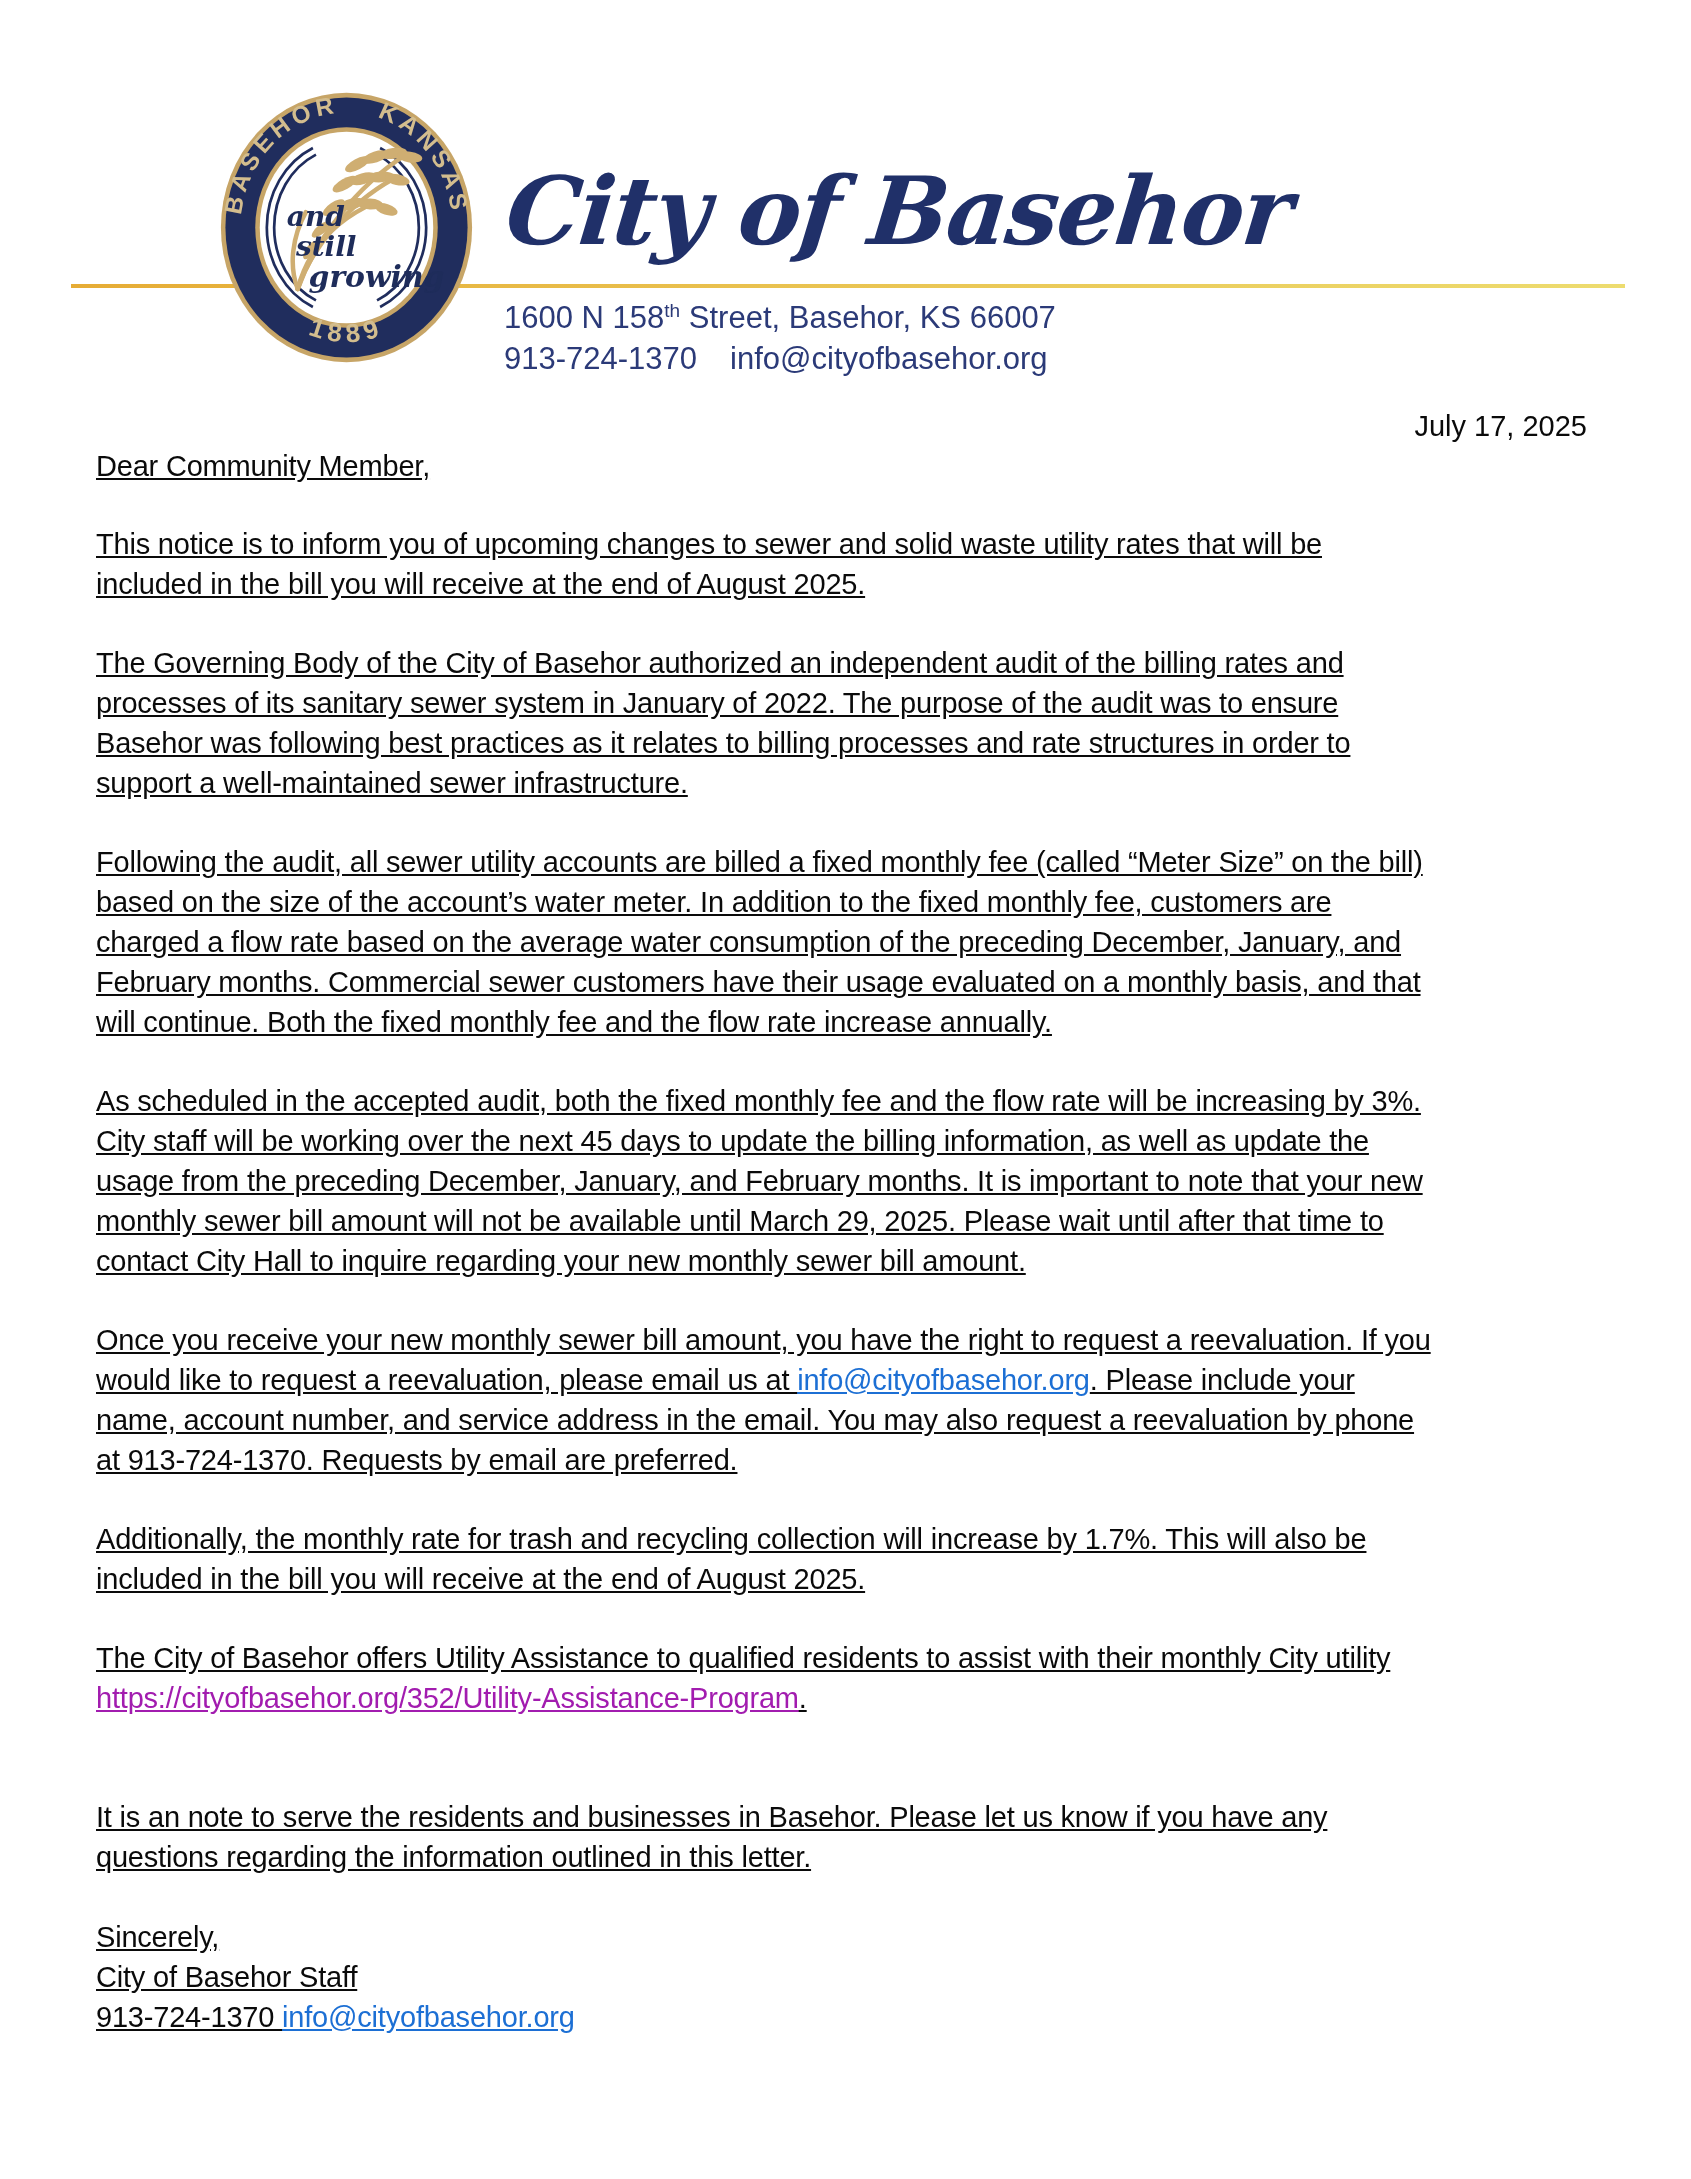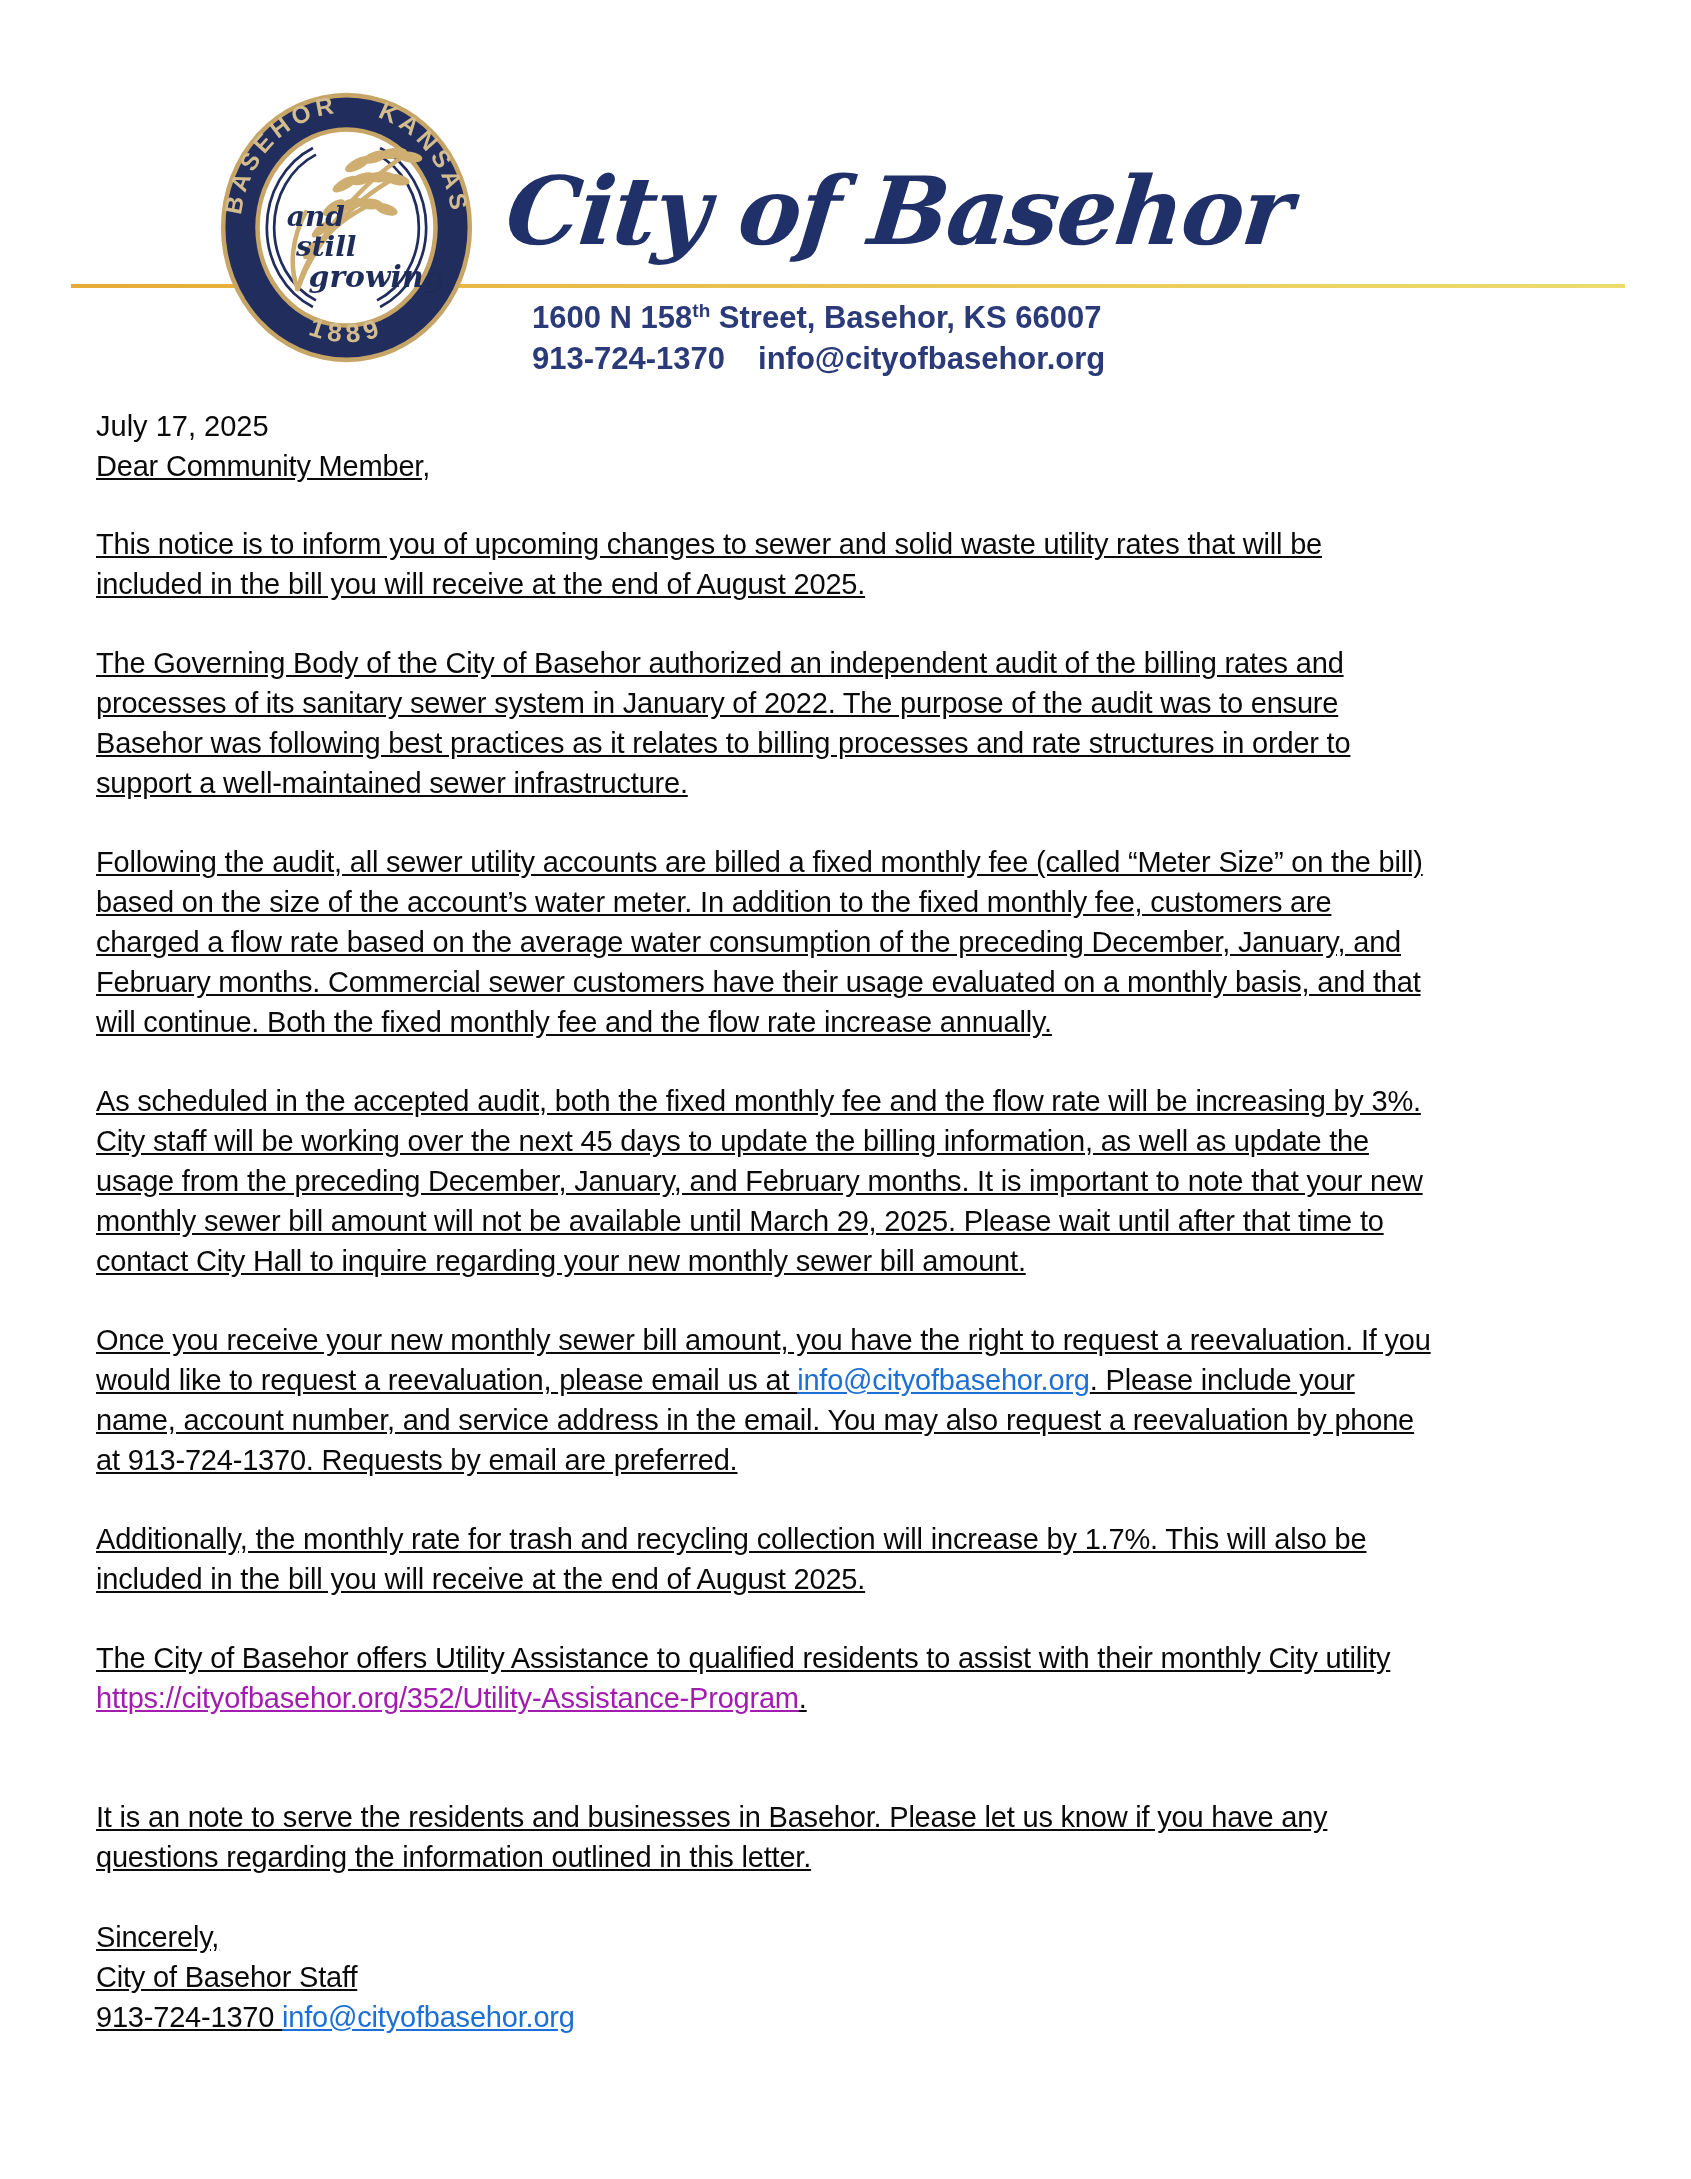--- a/index.html
+++ b/index.html
@@ -33,25 +33,24 @@
     font-size:94px;
     letter-spacing:-1.8px;
     color:#203069;
     transform:skewX(-6deg);
     white-space:nowrap;
   }
   .address-block{
     position:absolute;
     left:504px; top:299px;
     font-size:31px;
-    font-weight:bold;
+    font-weight:normal;
     color:#2b3a78;
     line-height:37px;
     white-space:nowrap;
-    margin-left:28px;
   }
   .address-sup{
     font-size:19px;
     position:relative;
     top:-11px;
   }
   .contact-email{ margin-left:33px; }
   
   .blk{
     position:absolute;
@@ -60,20 +59,21 @@
     font-size:29px;
     line-height:40px;
     letter-spacing:-0.2px;
     text-decoration:underline;
   }
   .ln{ white-space:nowrap; }
   .date-blk{
     position:absolute;
     top:406px; left:96px;
     width:1491px;
+    text-align:right;
     font-size:29px;
     line-height:40px;
   }
   a.lnk{ cursor:pointer; text-decoration:underline; }
   a.lnk-blue{ color:#1c6fd4; }
   a.lnk-teal{ color:#a21caf; }
 </style>
 </head>
 <body>
 

